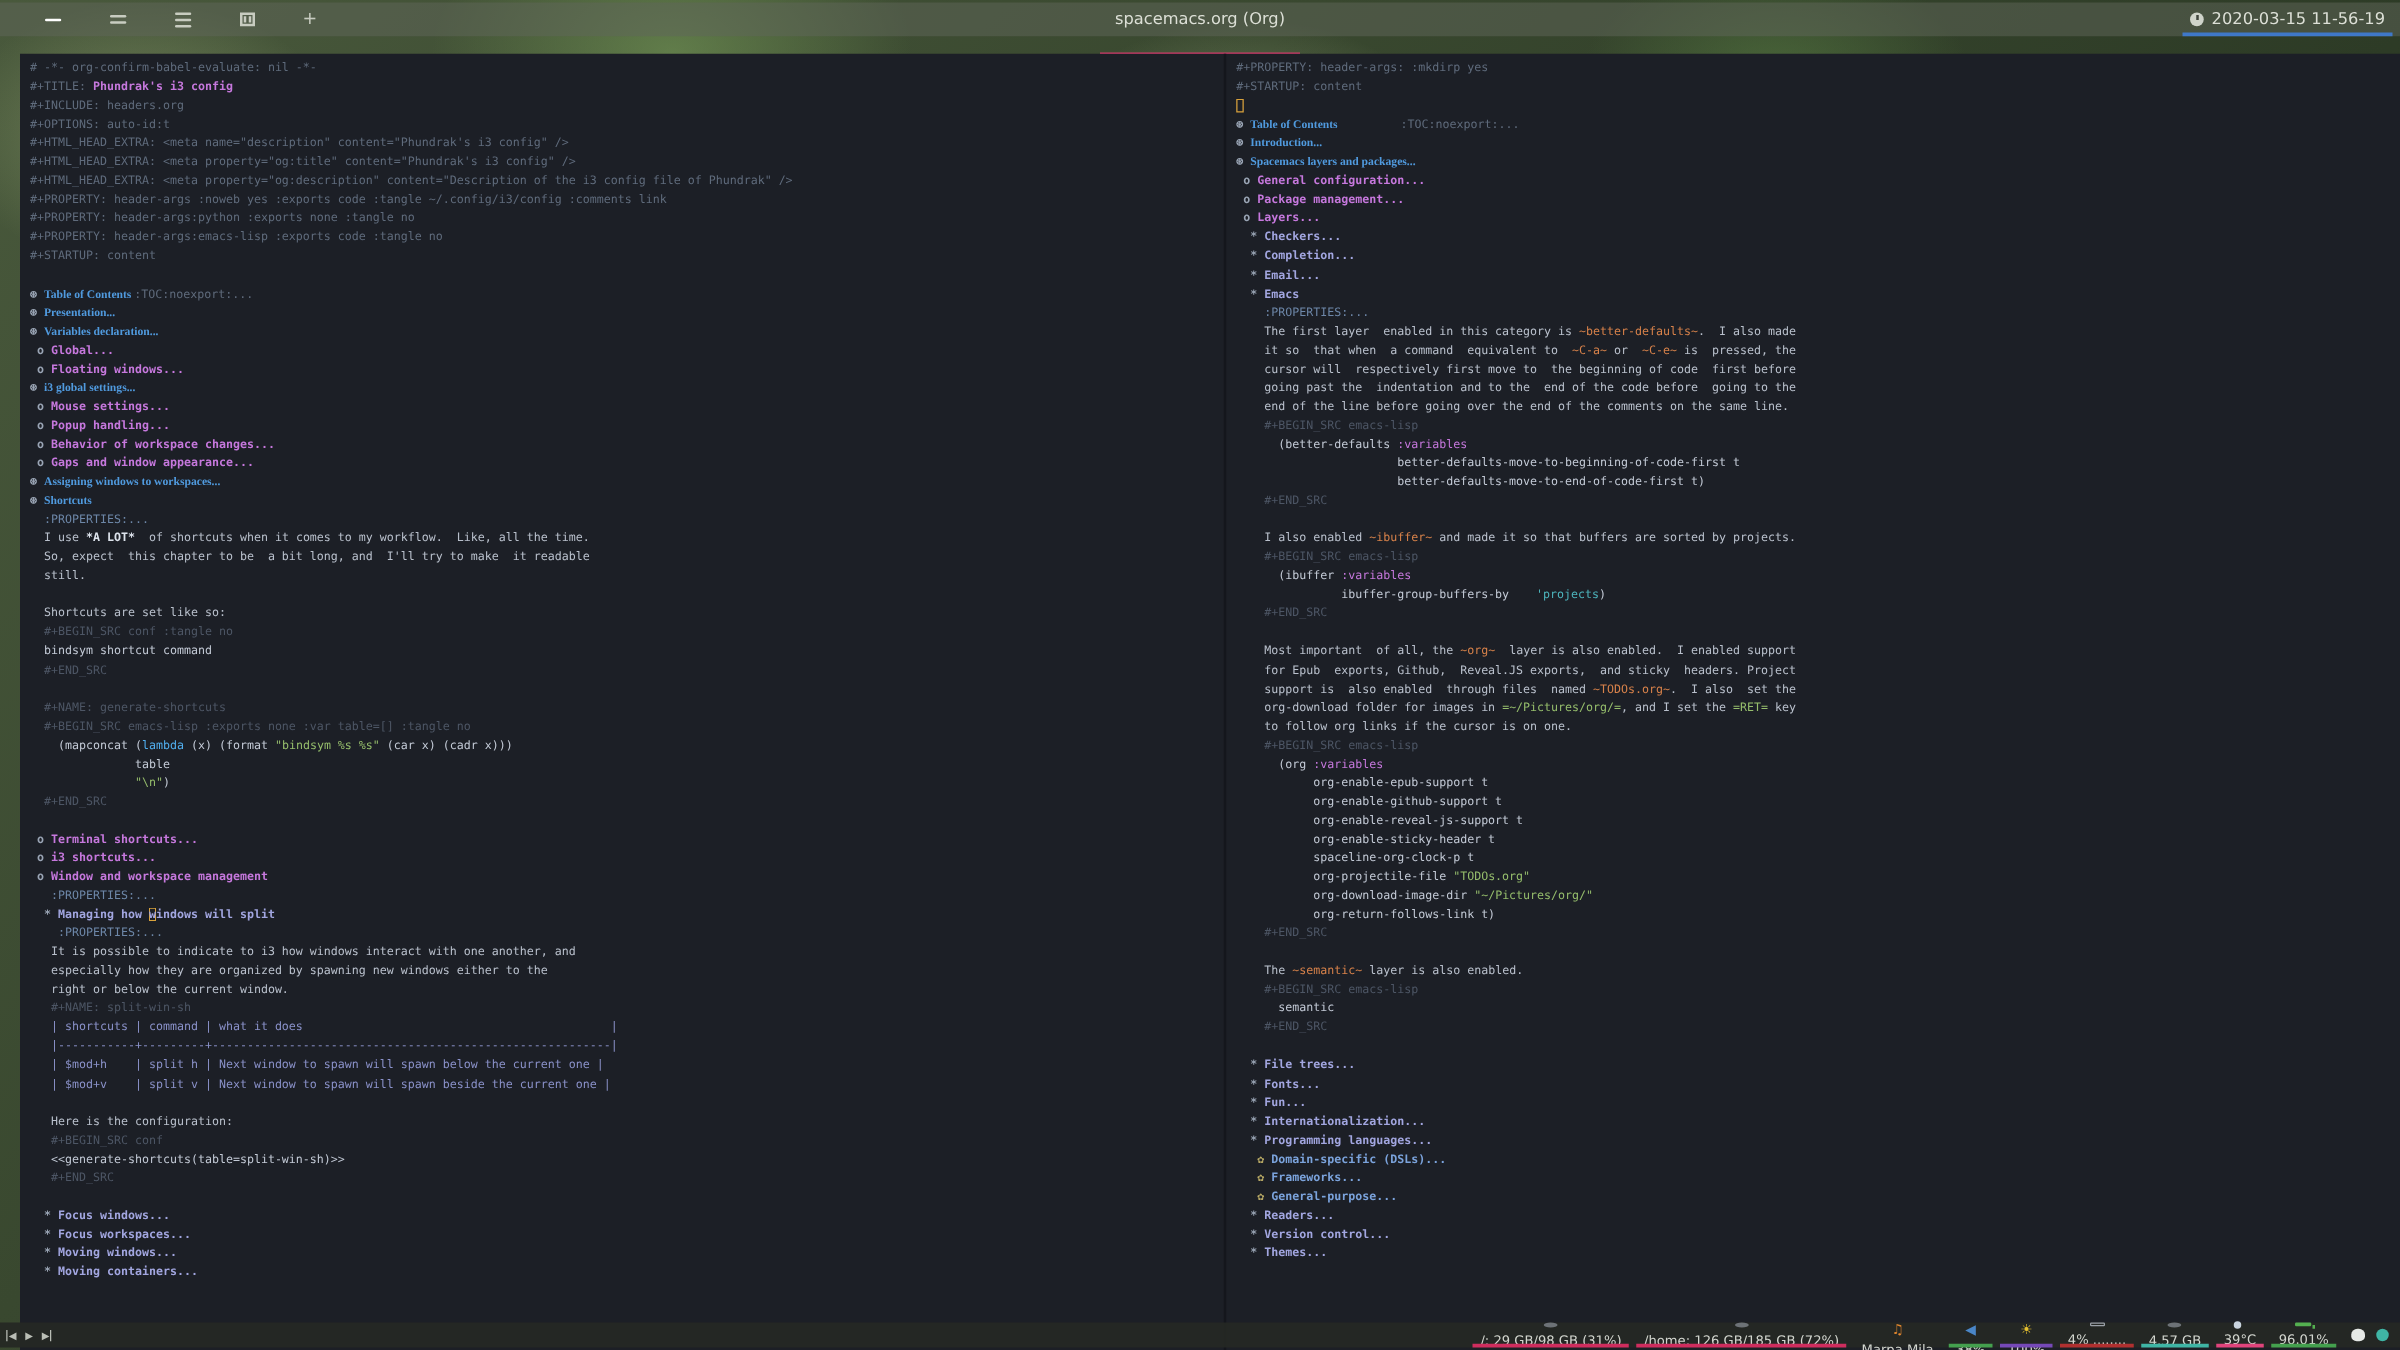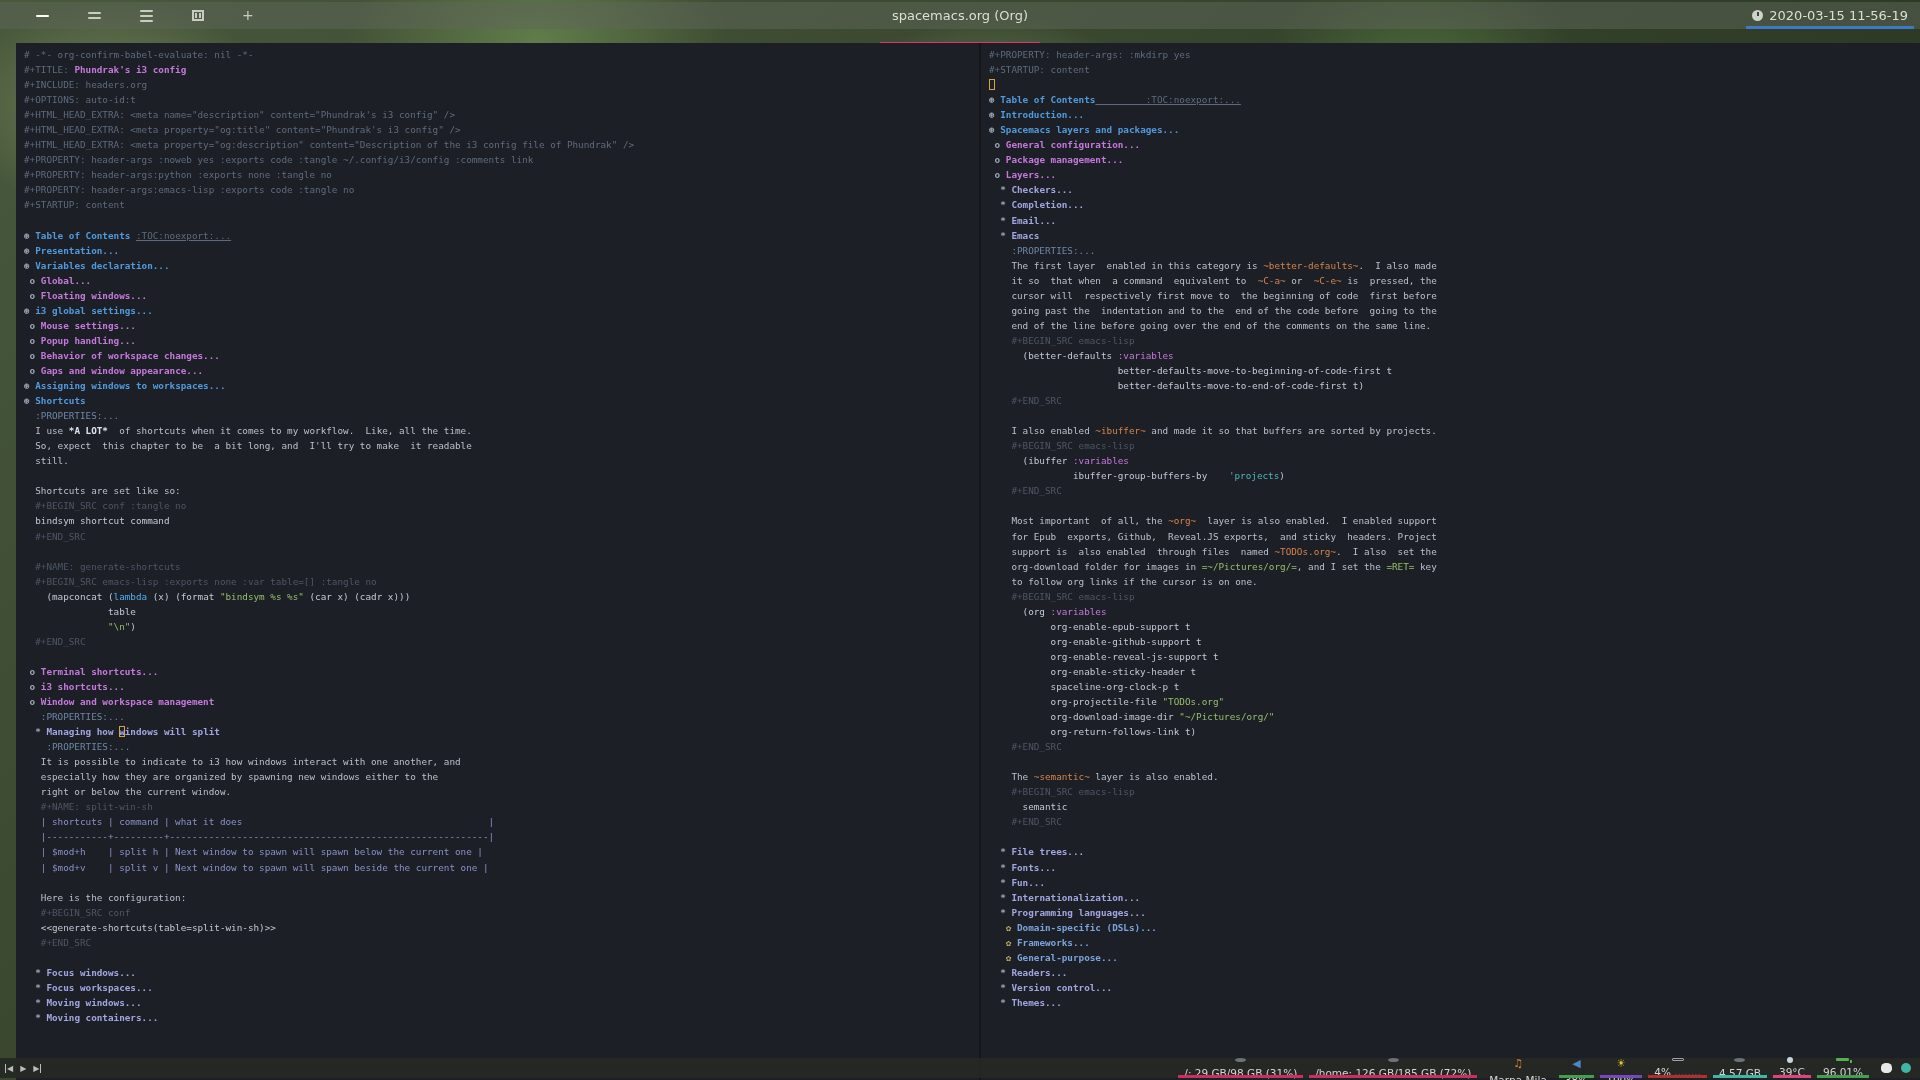--- a/index.html
+++ b/index.html
@@ -38,28 +38,28 @@
   .ewin{position:relative;height:100%;}
   .ewin.left{width:963px;}
   .ewin.right{flex:1;border-left:2px solid #14161c;}
   .buffer{position:absolute;left:0;right:0;top:0;bottom:22px;overflow:hidden;padding:4px 0 0 8px;
     font-family:"DejaVu Sans Mono",monospace;font-size:9.3px;line-height:15.06px;color:#b9c0cc;white-space:pre;}
   .bline{height:15.06px;white-space:pre;}
   
   .t-meta{color:#5f6b7c;}
   .t-srcmeta{color:#4d5665;text-align:right;}
   .t-title{color:#c678dd;font-weight:bold;}
-  .t-h1{color:#509ade;font-weight:bold;}
+  .t-h1{color:#509ade;font-weight:bold;font-family:Liberation Serif, serif;}
   .t-h2{color:#c678dd;font-weight:bold;}
   .t-h3{color:#a2a6e0;font-weight:bold;}
   .t-h4{color:#7ba3dc;font-weight:bold;}
   .t-bullet,.t-bullet2,.t-bullet3{color:#9aa5b5;font-weight:bold;}
   .t-bullet4{color:#b8a965;font-weight:bold;}
   .t-drawer{color:#6d87a8;}
-  .t-tag{color:#5f6b7c;text-decoration:underline;}
+  .t-tag{color:#5f6b7c;}
   .t-text{color:#b9c0cc;}
   .t-boldtext{color:#dde3ec;font-weight:bold;margin-top:30px;}
   .t-code{color:#c3cad6;}
   .t-kw{color:#51afef;}
   .t-sym{color:#c678dd;}
   .t-str{color:#96be6c;}
   .t-quote{color:#4db5bd;margin-left:16px;}
   .t-icode{color:#d8824a;}
   .t-verb{color:#96be6c;}
   .t-table{color:#8a91c9;}

